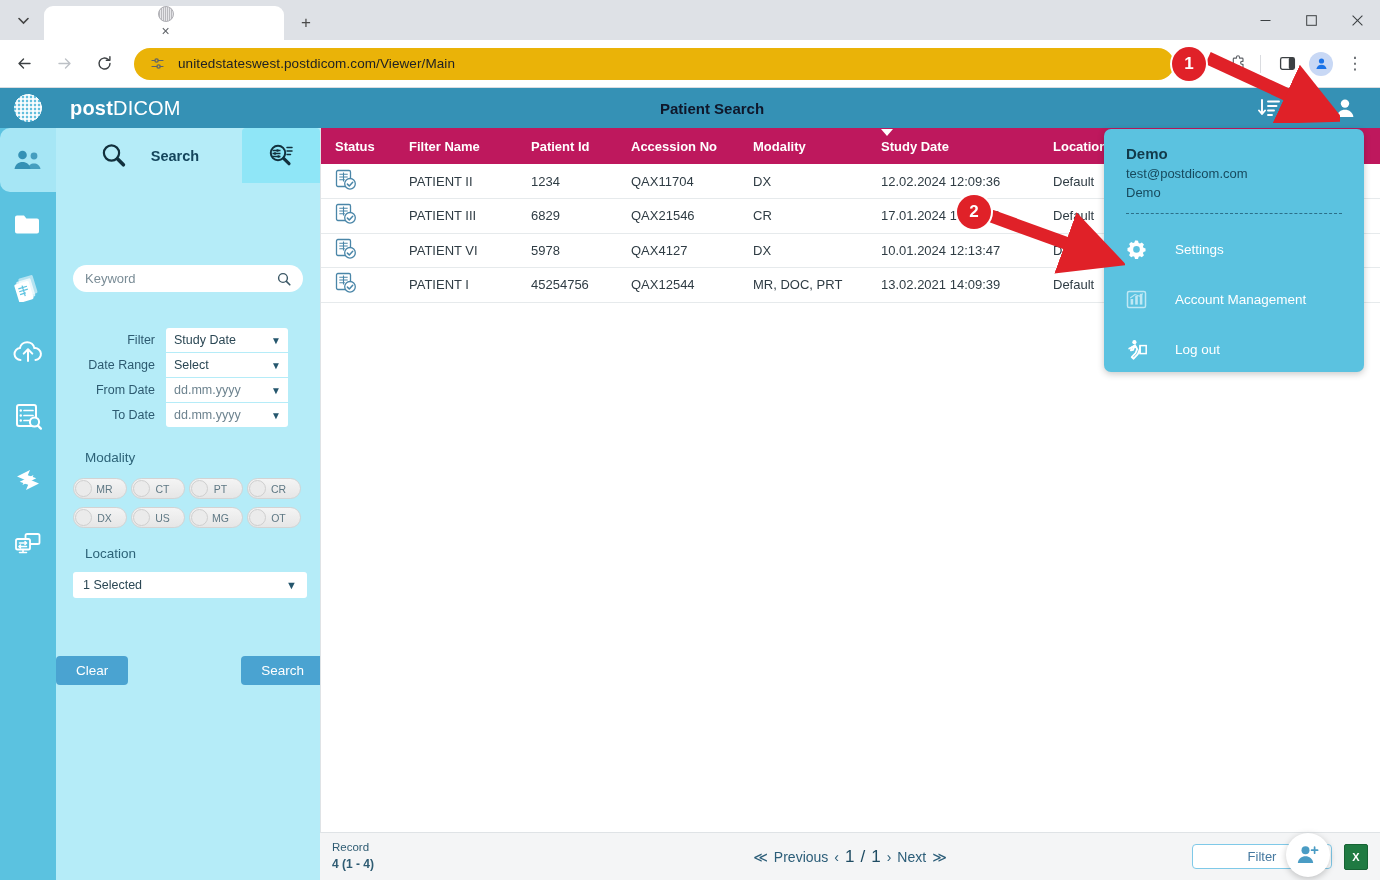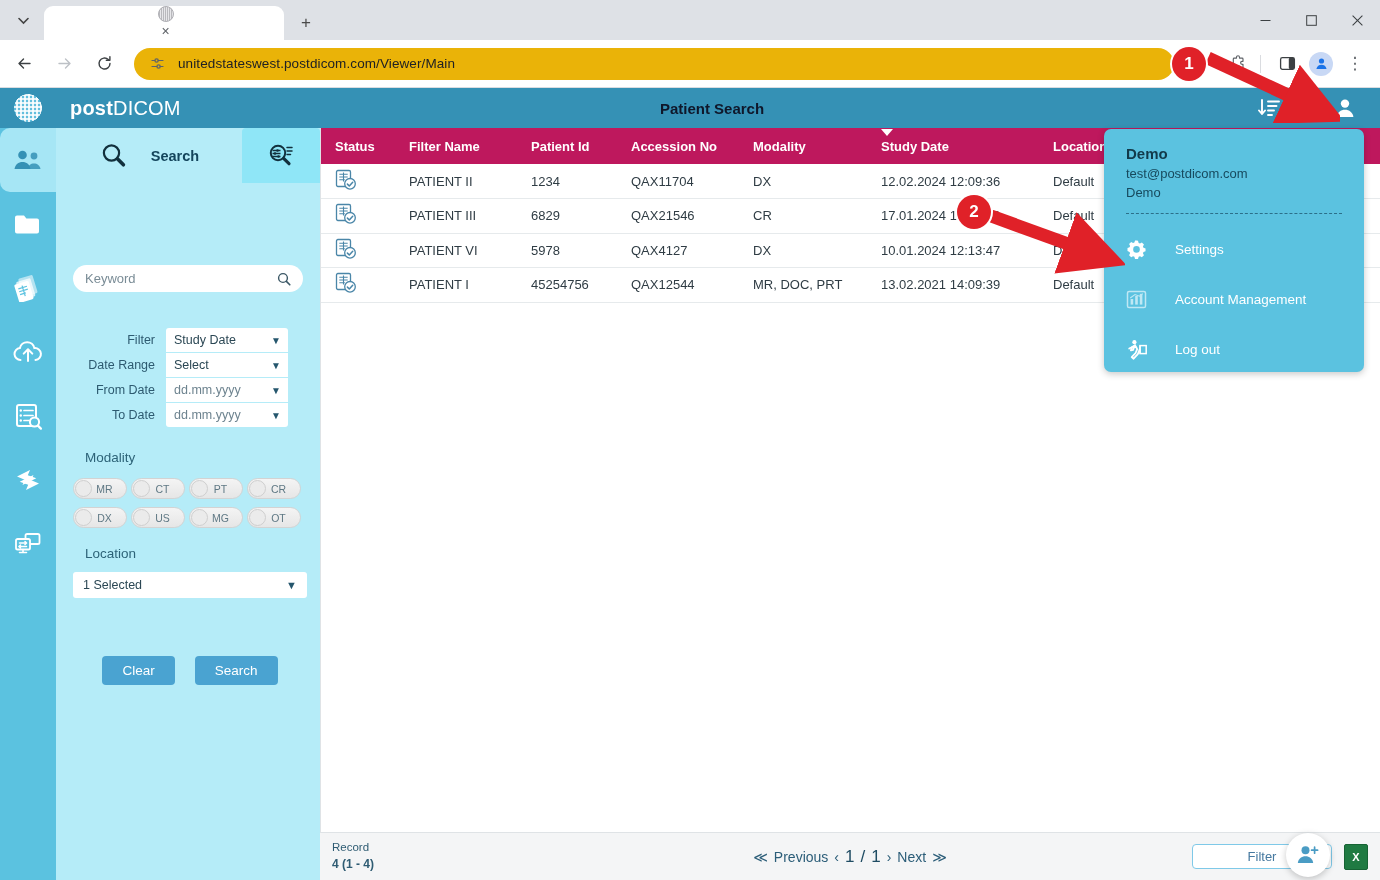--- a/index.html
+++ b/index.html
@@ -187,21 +187,21 @@
   }
   .mod-text { flex: 1; text-align: center; font-size: 10.5px; color: #5f7884; padding-right: 9px; }
 
   .loc-select {
     position: absolute; left: 17px; top: 444px; width: 234px; height: 26px;
     background: #fff; border-radius: 3px; display: flex; align-items: center;
     padding: 0 10px; font-size: 12.5px; color: #2b4754;
   }
   .loc-select .chev { margin-left: auto; color: #25566d; font-size: 11px; }
 
-  .btn-row { position: absolute; left: 0; top: 528px; width: 268px; display: flex; justify-content: center; gap: 20px; }
+  .btn-row { position: absolute; left: 0; top: 528px; width: 268px; display: flex; justify-content: space-between; gap: 20px; }
   .btn-primary {
     background: #4aa3d1; color: #fff; border: 0; border-radius: 4px;
     height: 29px; padding: 0 20px; font-size: 13.5px;
     font-family: "Liberation Sans", sans-serif; cursor: pointer;
   }
 
   
   .app-header {
     position: absolute; left: 56px; top: 0; width: 1324px; height: 40px;
     background: #3591b5; display: flex; align-items: center;

